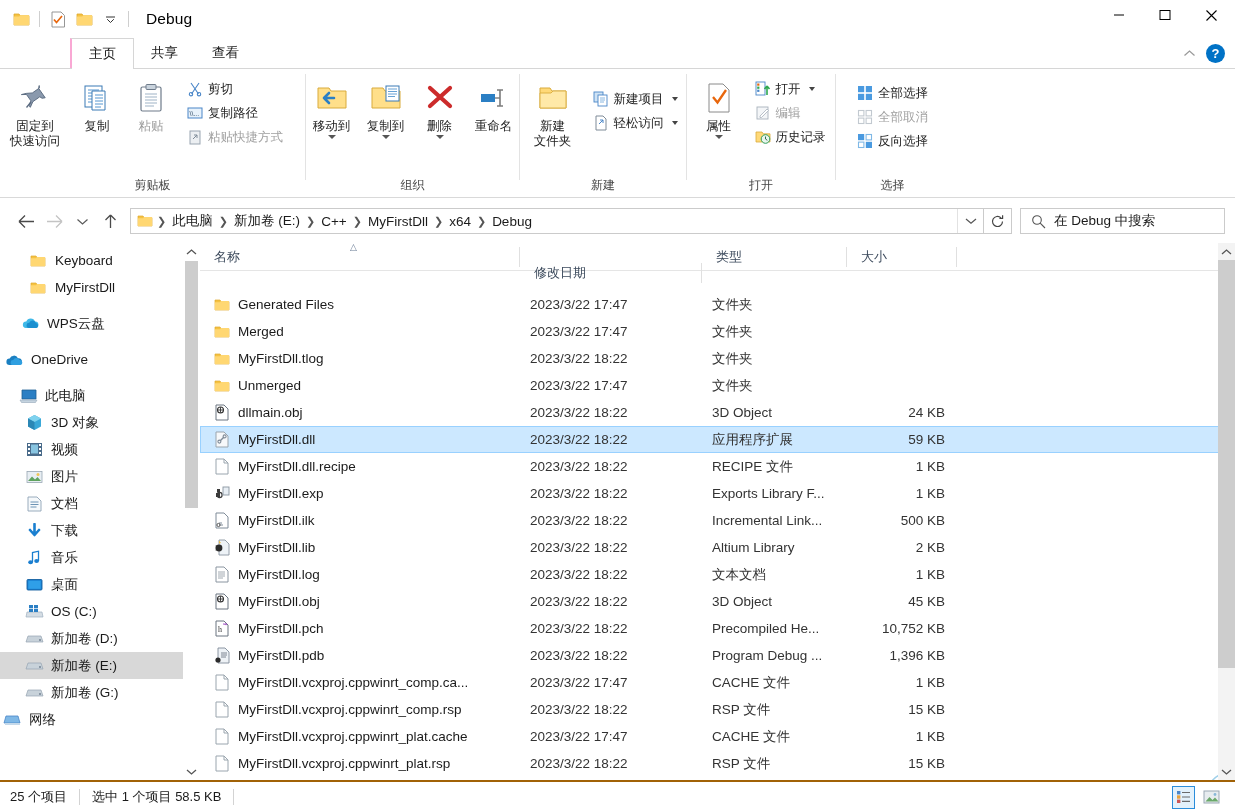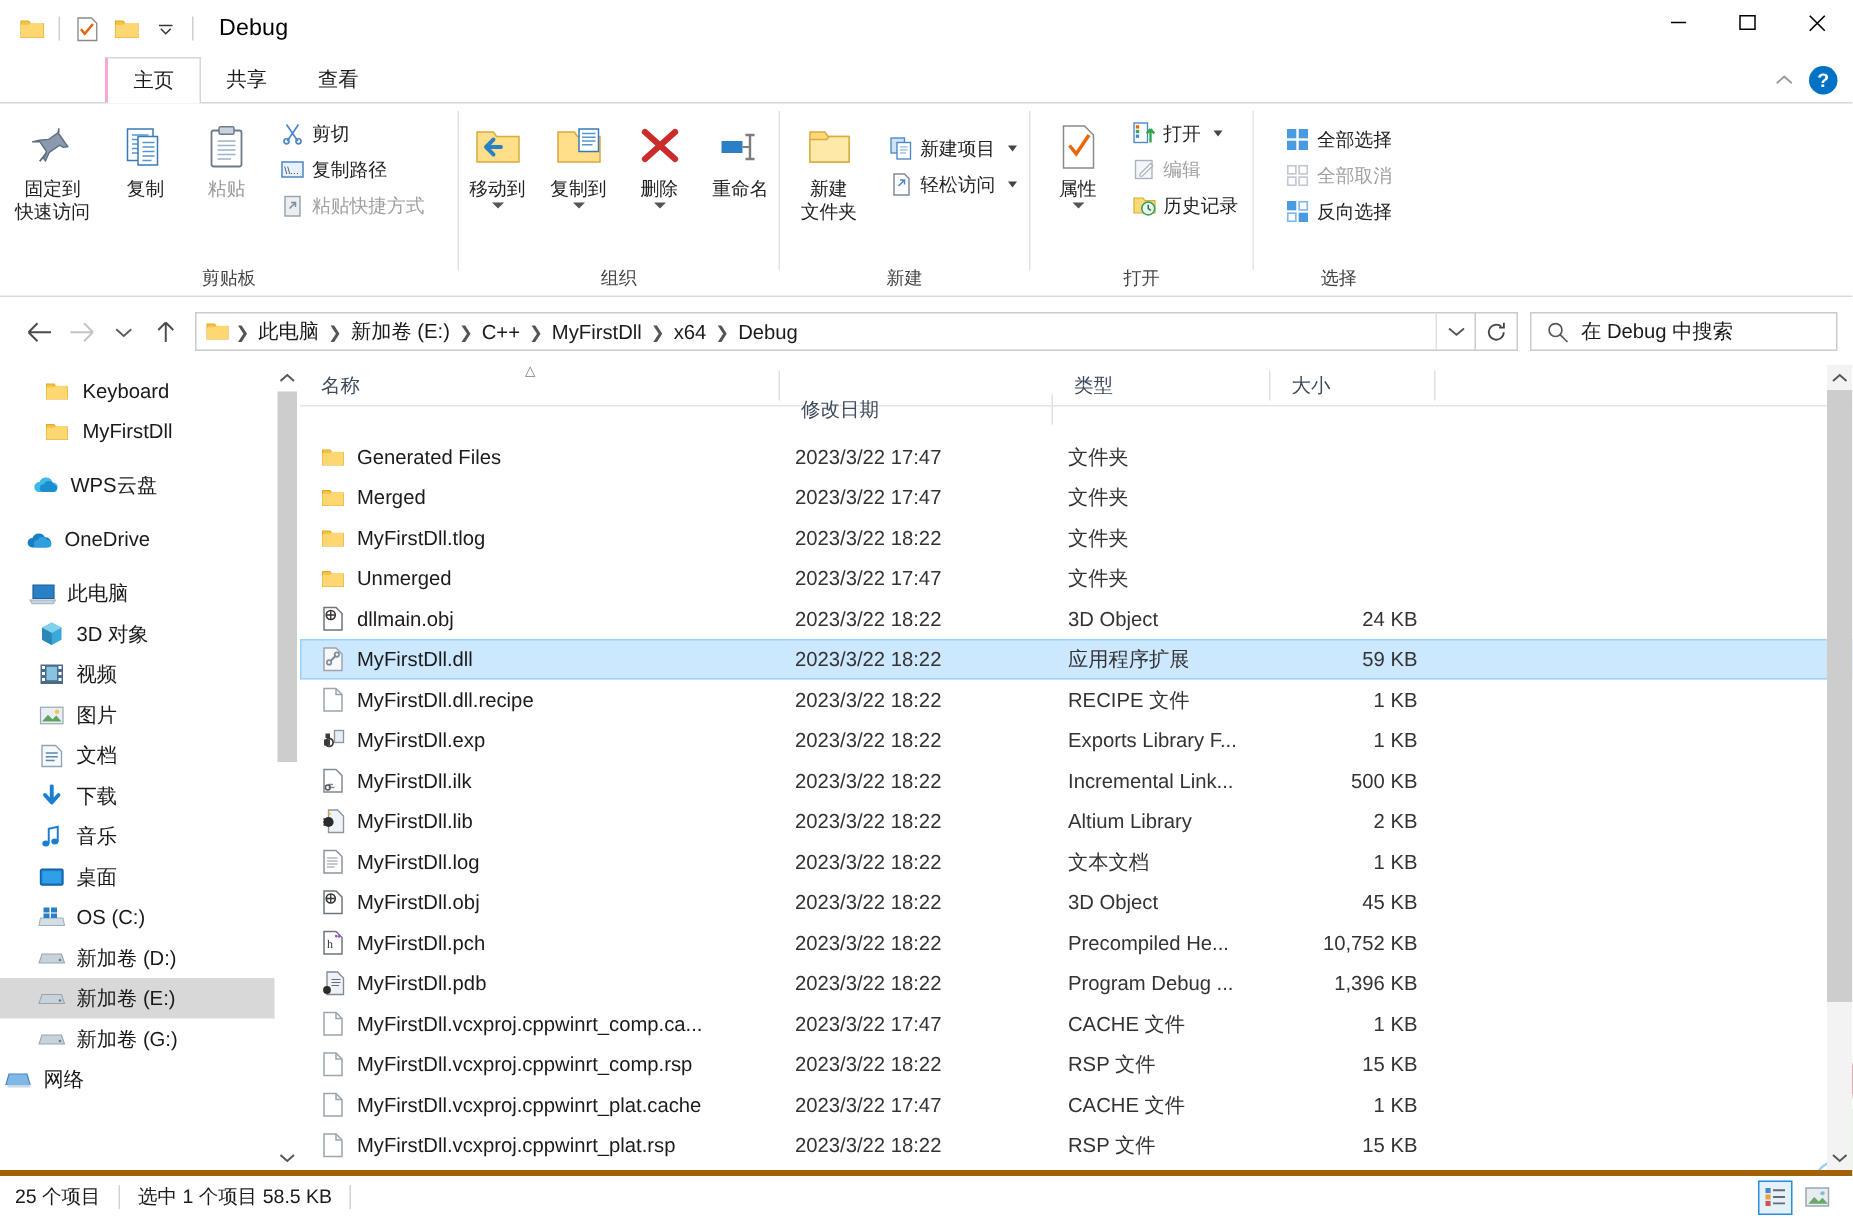--- a/index.html
+++ b/index.html
@@ -141,21 +141,21 @@
 
   .file-scroll { position:absolute; right:0; top:0; width:17px; height:537px; background:#f3f3f3; }
   .file-thumb { position:absolute; left:0; width:17px; background:#cdcdcd; }
 
   
   .chibi { position:absolute; left:988px; top:410px; width:190px; height:230px; }
 
   
   .statusbar {
     position:absolute; left:0; top:780px; width:1235px; height:32px;
-    background:#fff; border-top:4px solid #a16207; display:flex; align-items:center;
+    background:#fff; border-top:2px solid #a16207; display:flex; align-items:center;
   }
   .st-text { font-size:13px; color:#1b1b1b; padding-left:10px; }
   .st-sep { width:1px; height:16px; background:#d3d3d3; margin:0 12px; }
   .st-right { margin-left:auto; display:flex; align-items:center; gap:5px; padding-right:12px; }
   .viewbtn { width:23px; height:23px; display:flex; align-items:center; justify-content:center; }
   .viewbtn.active { border:1px solid #2a8ddb; background:#e3f1fb; }
   svg { display:block; }
 </style>
 </head>
 <body>
@@ -586,21 +586,21 @@
           <span class="nic">
               <svg width="19" height="15" viewBox="0 0 19 15">
                 <path d="M5 12a3.3 3.3 0 0 1 .3-6.6A4.6 4.6 0 0 1 14 5.6 3.2 3.2 0 0 1 14.5 12z" fill="#3fb9e8"></path>
                 <path d="M8 12a2.6 2.6 0 0 1 .3-5.2A3.6 3.6 0 0 1 15 7a2.6 2.6 0 0 1 .3 5z" fill="#1a8fd0"></path>
               </svg>
             </span>
           <span>WPS云盘</span>
         </div>
 
         <div style="height:9px"></div>
-        <div class="navitem" style="padding-left:16px;">
+        <div class="navitem" style="padding-left:4px;">
           <span class="nic">
               <svg width="19" height="14" viewBox="0 0 19 14">
                 <path d="M4.5 12a3.2 3.2 0 0 1 .2-6.4A4.5 4.5 0 0 1 13 5.2 3.1 3.1 0 0 1 14 12z" fill="#1a7fc1"></path>
                 <path d="M8 12a2.5 2.5 0 0 1 .2-5A3.4 3.4 0 0 1 14.5 7 2.5 2.5 0 0 1 15 12z" fill="#2f9fe0"></path>
               </svg>
             </span>
           <span>OneDrive</span>
         </div>
 
         <div style="height:9px"></div>

